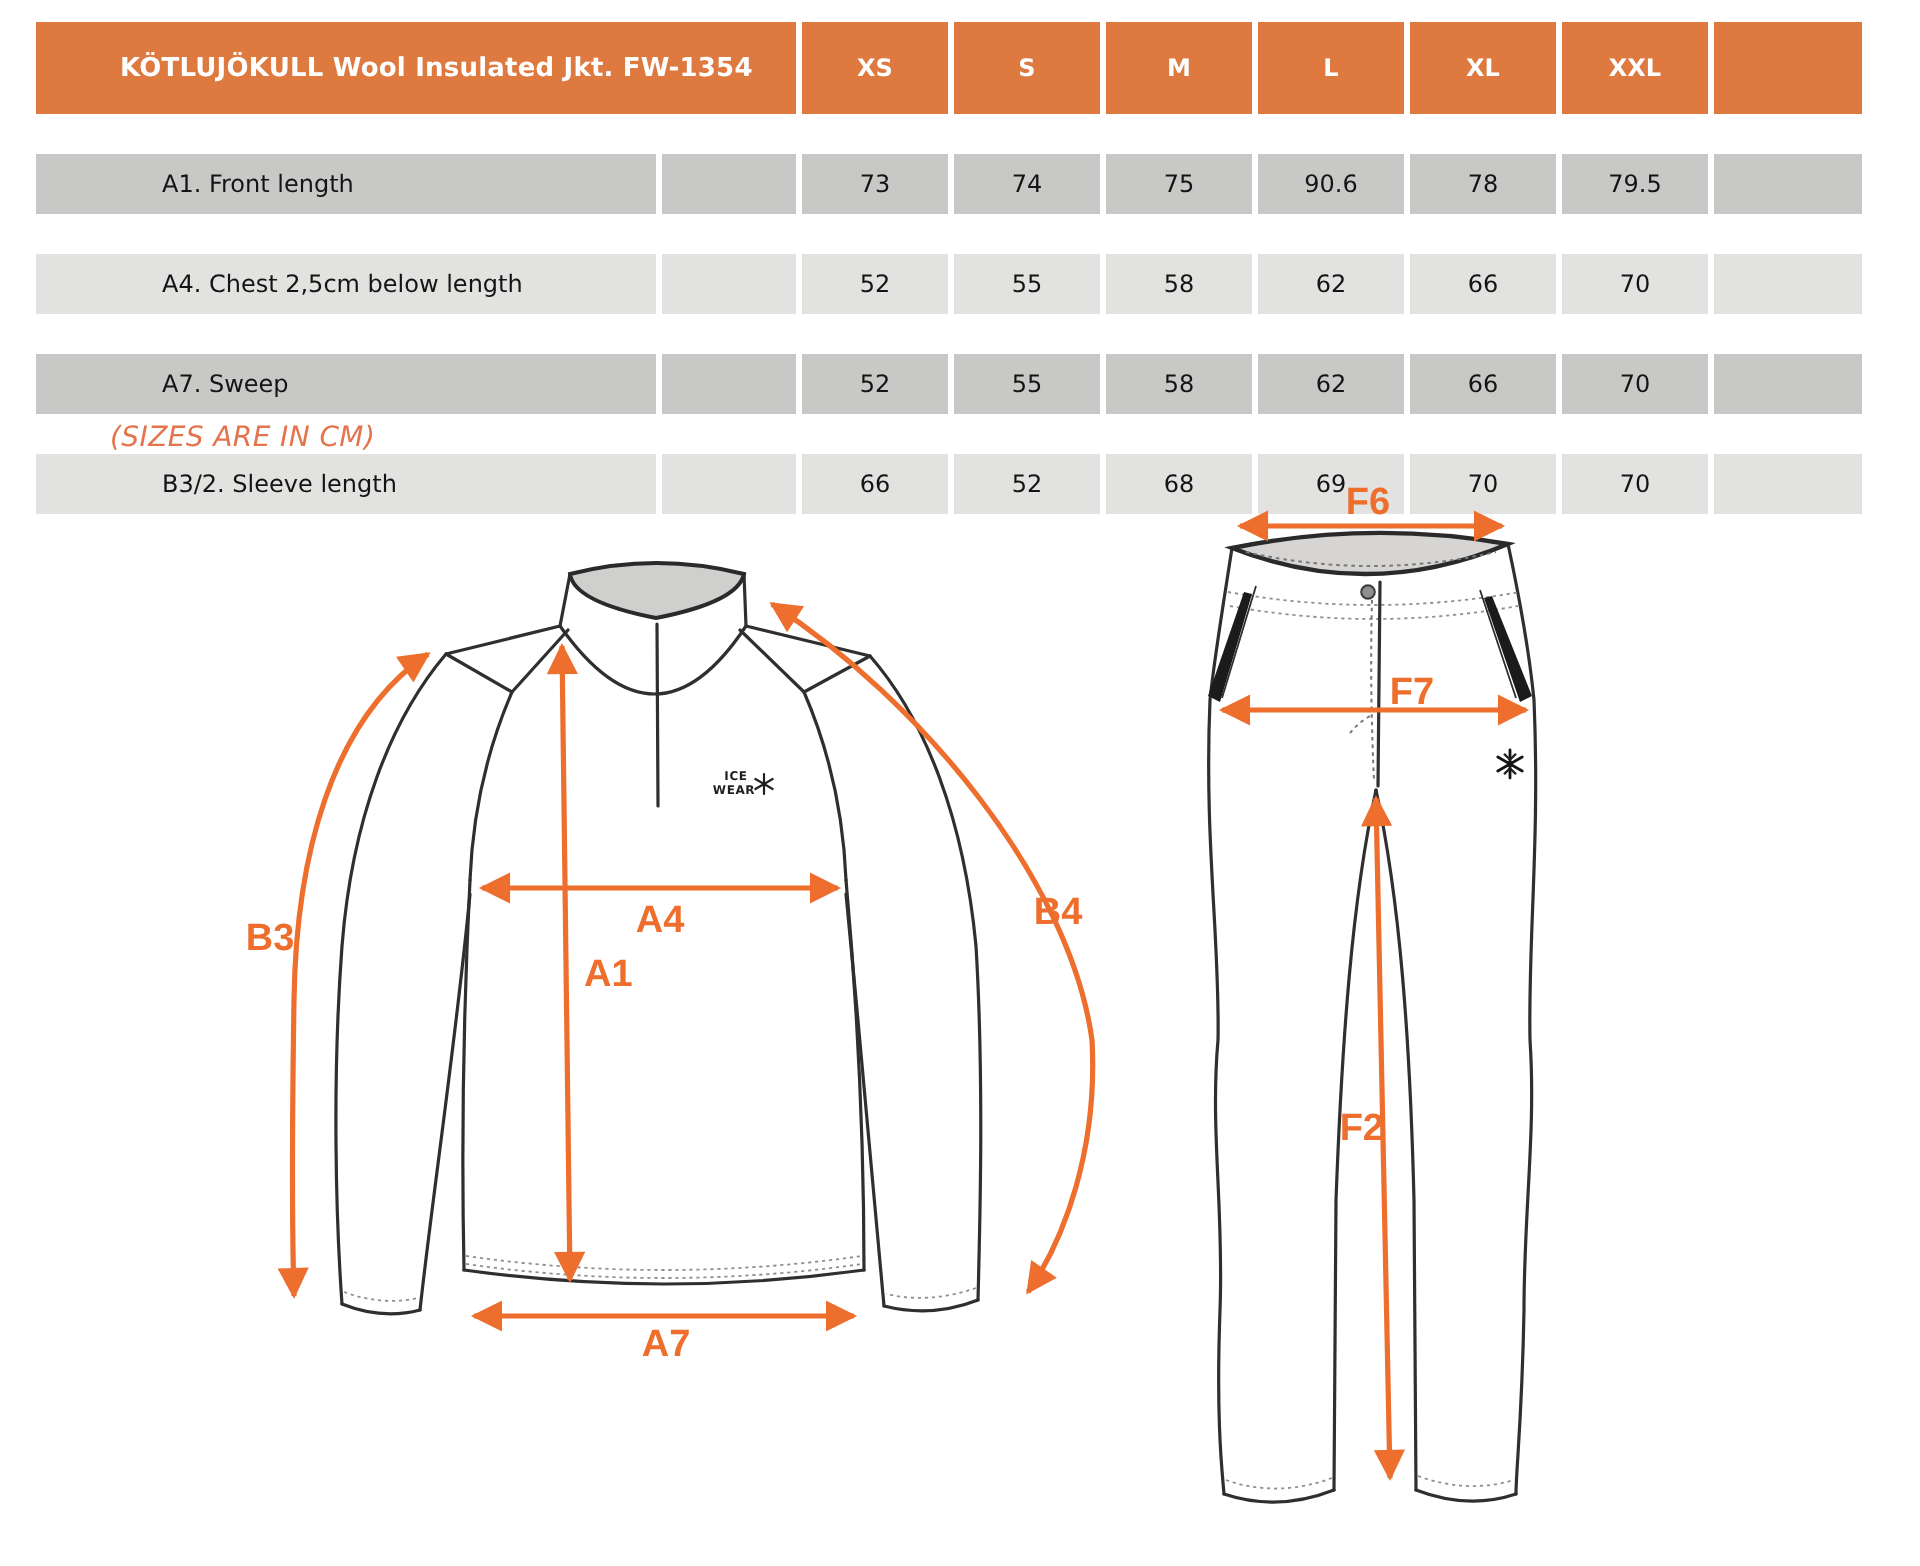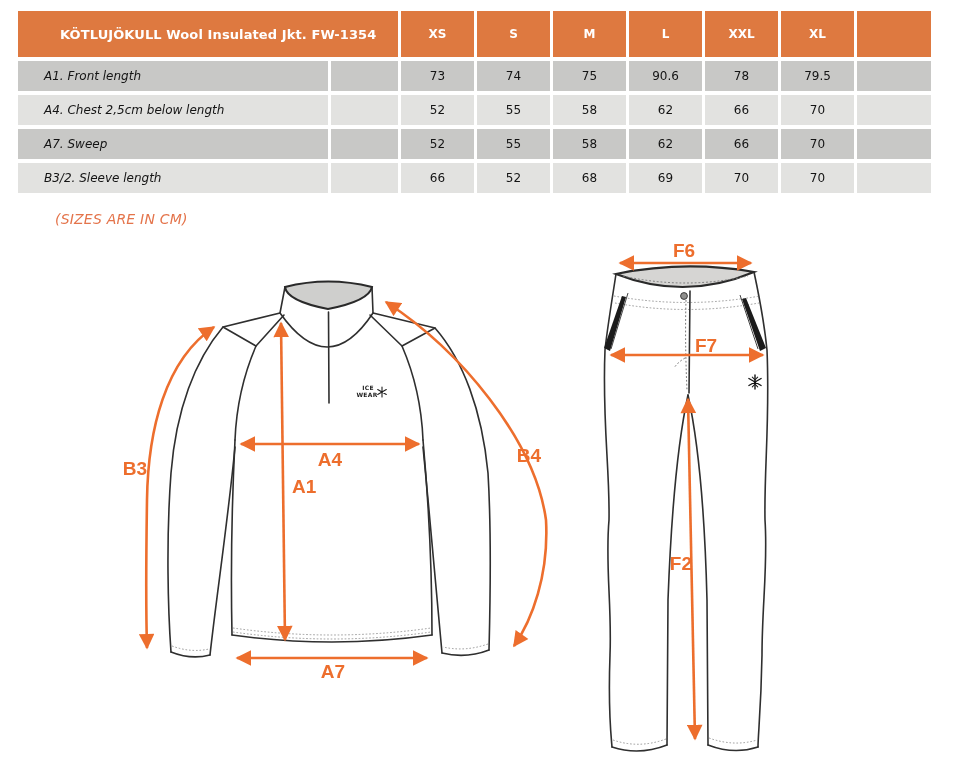--- a/index.html
+++ b/index.html
@@ -13,28 +13,28 @@
   html,body{width:960px;height:783px;background:#ffffff;overflow:hidden;
     font-family:"DejaVu Sans",sans-serif;}
   .stage{position:absolute;left:0;top:0;width:960px;height:783px;}
 
   
   .size-table{
     position:absolute;left:18px;top:11px;
     display:grid;
     grid-template-columns:310px 67px 73px 73px 73px 73px 73px 73px 74px;
     grid-template-rows:46px repeat(4,30px);
-    gap:4px 3px;
+    gap:20px 3px;
   }
   .cell{display:flex;align-items:center;justify-content:center;
     font-size:12px;color:#141414;}
   .head{background:var(--header-orange);color:#ffffff;font-weight:bold;}
   .title-cell{grid-column:1 / 3;justify-content:flex-start;padding-left:42px;
     font-size:13px;letter-spacing:.1px;}
-  .label-cell{justify-content:flex-start;padding-left:26px;font-style:italic;}
+  .label-cell{justify-content:flex-start;padding-left:63px;}
   .r-dark{background:var(--row-gray-dark);}
   .r-light{background:var(--row-gray-light);}
 
   .sizes-note{
     position:absolute;left:55px;top:211px;
     color:var(--note-orange);font-size:14px;letter-spacing:.2px;font-style:italic;
   }
 
   
   .diagram{position:absolute;}
@@ -66,22 +66,22 @@
 
 <div class="stage">
 
   <div class="size-table">
 
     <div class="cell head title-cell">KÖTLUJÖKULL Wool Insulated Jkt. FW-1354</div>
     <div class="cell head">XS</div>
     <div class="cell head">S</div>
     <div class="cell head">M</div>
     <div class="cell head">L</div>
+    <div class="cell head">XL</div>
     <div class="cell head">XXL</div>
-    <div class="cell head">XL</div>
     <div class="cell head"></div>
 
     <div class="cell r-dark label-cell">A1. Front length</div>
     <div class="cell r-dark"></div>
     <div class="cell r-dark">73</div>
     <div class="cell r-dark">74</div>
     <div class="cell r-dark">75</div>
     <div class="cell r-dark">90.6</div>
     <div class="cell r-dark">78</div>
     <div class="cell r-dark">79.5</div>

